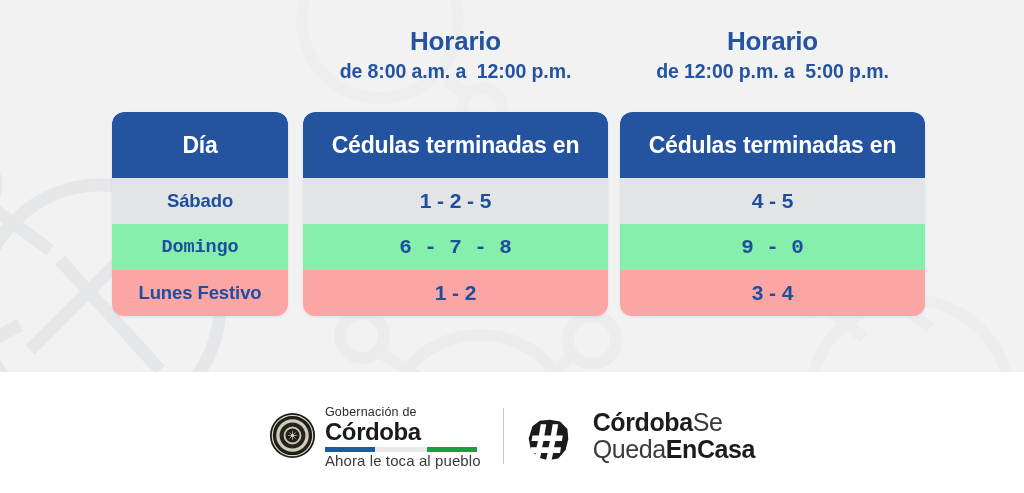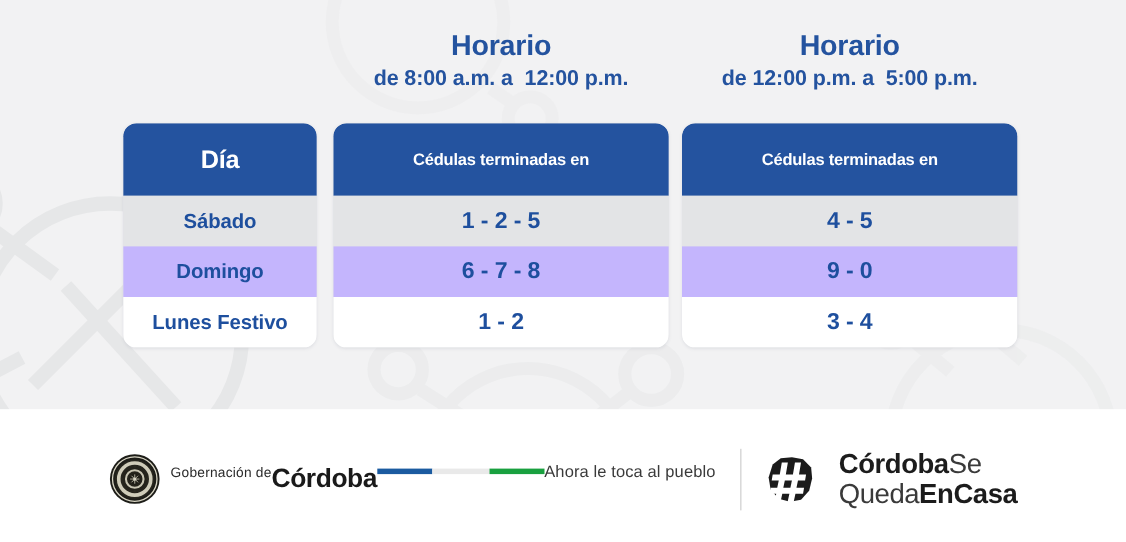--- a/index.html
+++ b/index.html
@@ -75,41 +75,41 @@
   .col.morn   { left: 303px; width: 305px; }
   .col.after  { left: 620px; width: 305px; }
 
   .col-header {
     height: 66px;
     background: #24539f;
     color: #ffffff;
     display: flex;
     align-items: center;
     justify-content: center;
-    font-size: 15px;
+    font-size: 23px;
     font-weight: bold;
     letter-spacing: -0.2px;
     border-radius: 12px 12px 0 0;
   }
   .col.day .col-header { font-size: 23px; }
 
   .cell {
     height: 46px;
     display: flex;
     align-items: center;
     justify-content: center;
     color: #1e4f9e;
     font-size: 21px;
     font-weight: bold;
     letter-spacing: -0.1px;
   }
   .col.day .cell { font-size: 18.5px; }
   .cell.r0 { background: #e3e4e6; }
-  .cell.r1 { background: #c4b5fd; }
-  .cell.r2 { background: #ffffff; }
+  .cell.r1 { background: #86efac; font-family: Liberation Mono, monospace; }
+  .cell.r2 { background: #fca5a5; }
 
   
   .footer {
     position: absolute;
     left: 0; bottom: 0;
     width: 1024px; height: 121px;
     background: #ffffff;
     display: flex;
     align-items: center;
     justify-content: center;
@@ -117,21 +117,21 @@
   .footer-inner {
     display: flex;
     align-items: center;
     gap: 22px;
     margin-top: 6px;
   }
 
   
   .gob-logo { display: flex; align-items: center; gap: 9px; }
   .seal { width: 47px; height: 47px; flex: none; }
-  .gob-text { display: flex; flex-direction: row; }
+  .gob-text { display: flex; flex-direction: column; }
   .gob-line1 {
     font-size: 12.5px; color: #2b2b2b; letter-spacing: .2px;
     line-height: 14px;
   }
   .gob-line2 {
     font-size: 24px; font-weight: bold; color: #1a1a1a;
     line-height: 25px; letter-spacing: -0.4px;
   }
   .gob-bar {
     display: flex; width: 152px; height: 5px; margin: 3px 0 2px 0;
@@ -142,21 +142,21 @@
   .gob-bar .b-green { width: 33%; background: #19a03f; }
   .gob-line3 {
     font-size: 15px; color: #3a3a3a; letter-spacing: .1px; line-height: 13px;
   }
 
   .divider {
     width: 1px; height: 56px; background: #c9c9c9; flex: none;
   }
 
   
-  .hash-lockup { display: flex; align-items: center; gap: 21px; }
+  .hash-lockup { display: flex; align-items: flex-end; gap: 21px; }
   .hash-mark { width: 46px; height: 46px; flex: none; }
   .hash-text { display: flex; flex-direction: column; line-height: 27px; }
   .hash-row { font-size: 25px; color: #1c1c1c; letter-spacing: -0.4px; white-space: pre; }
   .hash-row .bold { font-weight: bold; }
   .hash-row .light { font-weight: normal; color: #3a3a3a; }
 </style>
 </head>
 <body>
 
 <div id="app">

